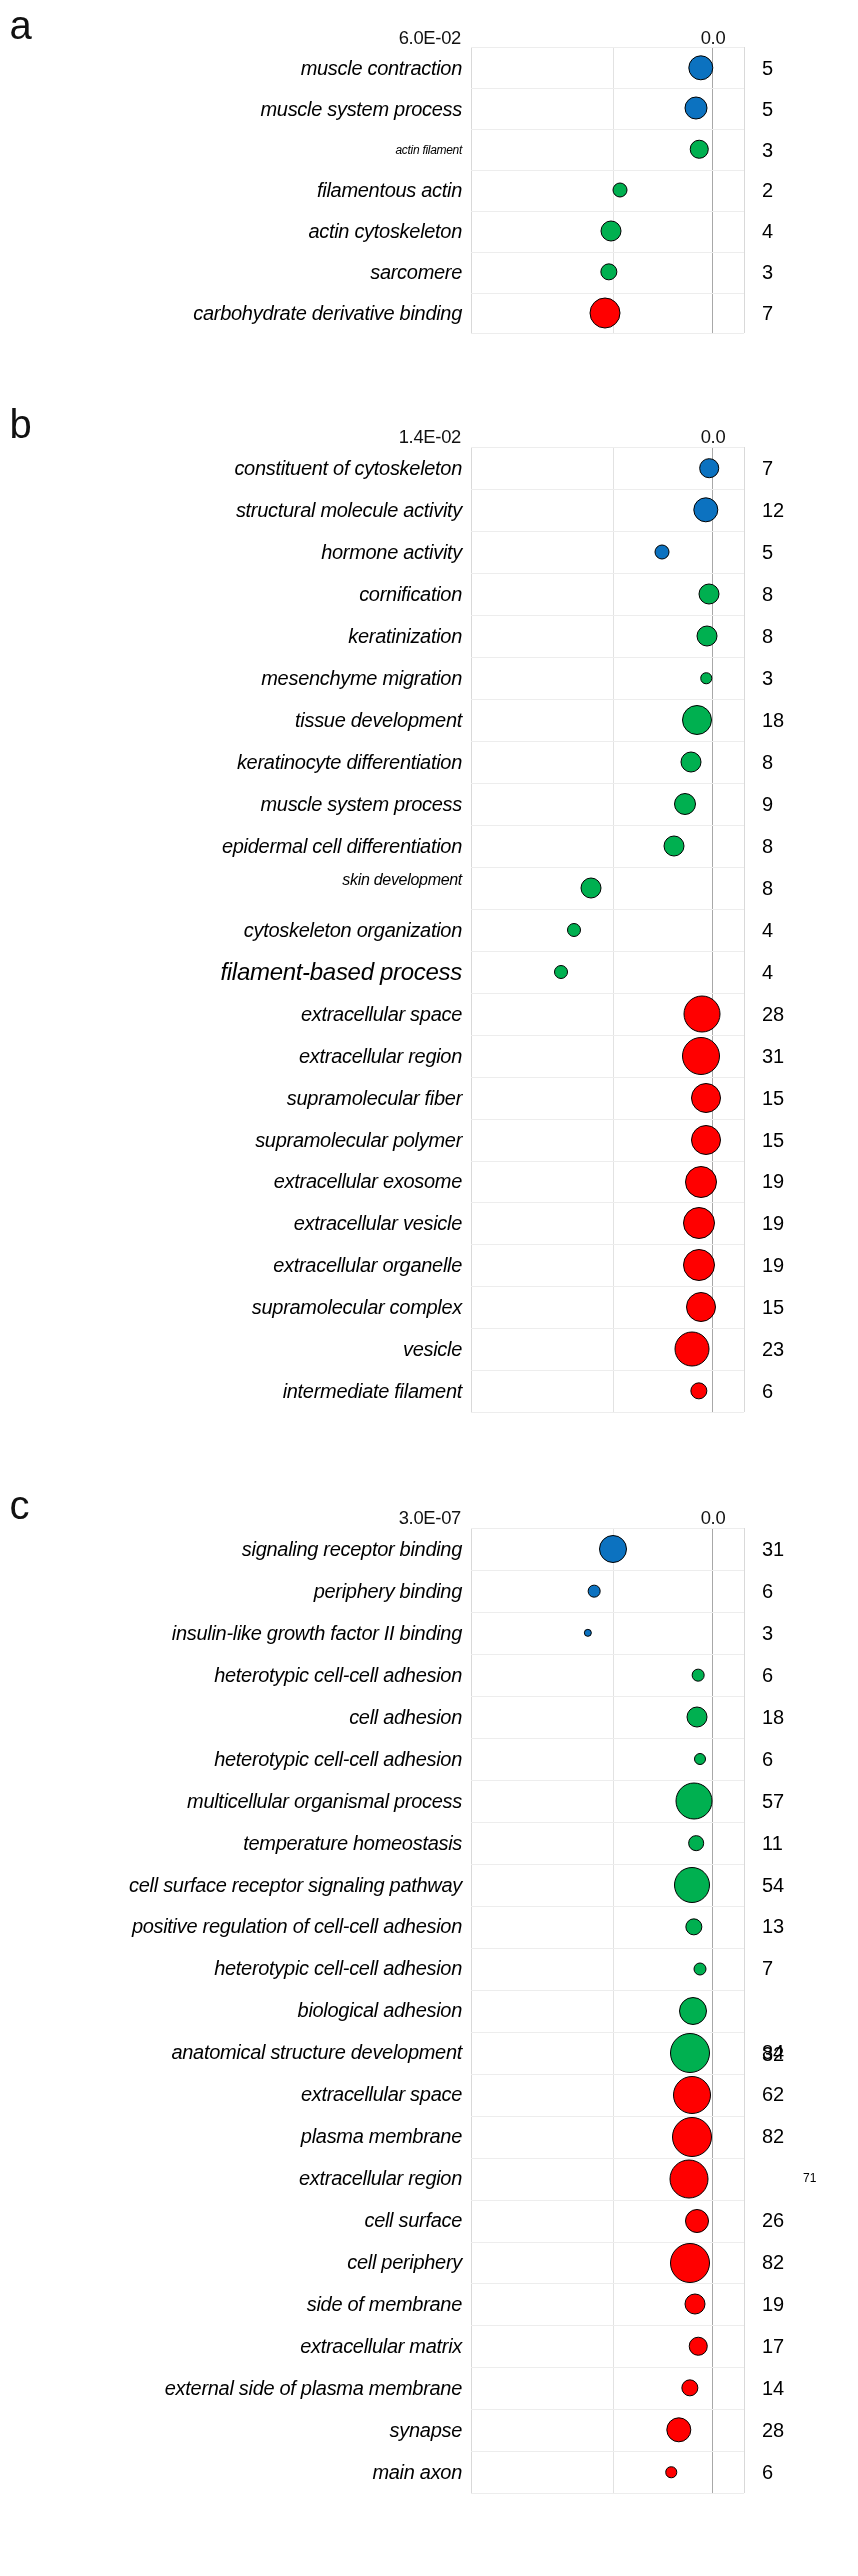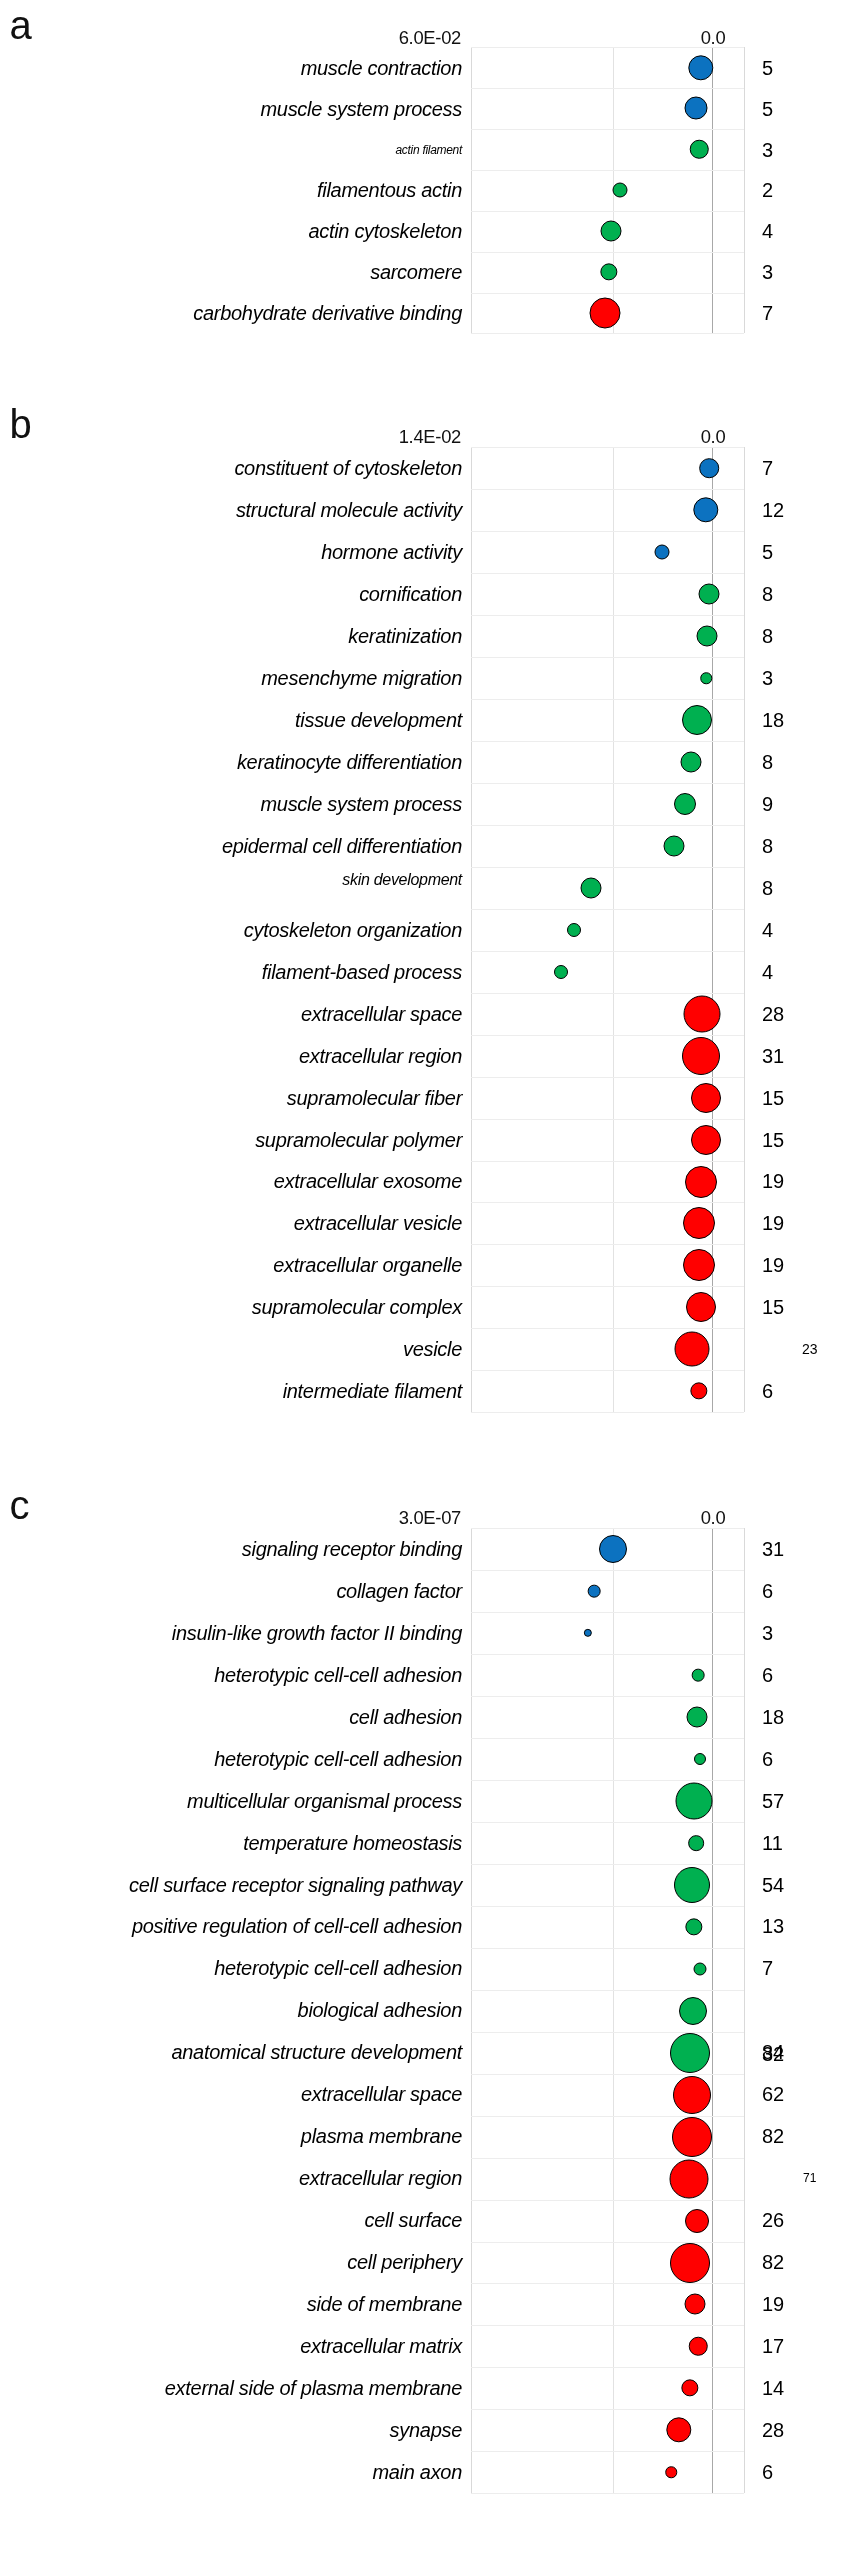--- a/index.html
+++ b/index.html
@@ -161,40 +161,40 @@
       <div class="row-label" style="position: absolute; right: 397px; top: 762px; font-size: 20px;">keratinocyte differentiation</div>
       <div class="count-val" style="position: absolute; left: 762px; top: 762px; font-size: 20px;">8</div>
       <div class="row-label" style="position: absolute; right: 397px; top: 804px; font-size: 20px;">muscle system process</div>
       <div class="count-val" style="position: absolute; left: 762px; top: 804px; font-size: 20px;">9</div>
       <div class="row-label" style="position: absolute; right: 397px; top: 846px; font-size: 20px;">epidermal cell differentiation</div>
       <div class="count-val" style="position: absolute; left: 762px; top: 846px; font-size: 20px;">8</div>
       <div class="row-label" style="position: absolute; right: 397px; top: 846px; font-size: 16px; margin-top: 34px;">skin development</div>
       <div class="count-val" style="position: absolute; left: 762px; top: 888px; font-size: 20px;">8</div>
       <div class="row-label" style="position: absolute; right: 397px; top: 930px; font-size: 20px;">cytoskeleton organization</div>
       <div class="count-val" style="position: absolute; left: 762px; top: 930px; font-size: 20px;">4</div>
-      <div class="row-label" style="position: absolute; right: 397px; top: 972px; font-size: 20px;">filament-based process</div>
+      <div class="row-label" style="position: absolute; right: 397px; top: 972px; font-size: 24px;">filament-based process</div>
       <div class="count-val" style="position: absolute; left: 762px; top: 972px; font-size: 20px;">4</div>
       <div class="row-label" style="position: absolute; right: 397px; top: 1014px; font-size: 20px;">extracellular space</div>
       <div class="count-val" style="position: absolute; left: 762px; top: 1014px; font-size: 20px;">28</div>
       <div class="row-label" style="position: absolute; right: 397px; top: 1056px; font-size: 20px;">extracellular region</div>
       <div class="count-val" style="position: absolute; left: 762px; top: 1056px; font-size: 20px;">31</div>
       <div class="row-label" style="position: absolute; right: 397px; top: 1098px; font-size: 20px;">supramolecular fiber</div>
       <div class="count-val" style="position: absolute; left: 762px; top: 1098px; font-size: 20px;">15</div>
       <div class="row-label" style="position: absolute; right: 397px; top: 1140px; font-size: 20px;">supramolecular polymer</div>
       <div class="count-val" style="position: absolute; left: 762px; top: 1140px; font-size: 20px;">15</div>
       <div class="row-label" style="position: absolute; right: 397px; top: 1181px; font-size: 20px;">extracellular exosome</div>
       <div class="count-val" style="position: absolute; left: 762px; top: 1181px; font-size: 20px;">19</div>
       <div class="row-label" style="position: absolute; right: 397px; top: 1223px; font-size: 20px;">extracellular vesicle</div>
       <div class="count-val" style="position: absolute; left: 762px; top: 1223px; font-size: 20px;">19</div>
       <div class="row-label" style="position: absolute; right: 397px; top: 1265px; font-size: 20px;">extracellular organelle</div>
       <div class="count-val" style="position: absolute; left: 762px; top: 1265px; font-size: 20px;">19</div>
       <div class="row-label" style="position: absolute; right: 397px; top: 1307px; font-size: 20px;">supramolecular complex</div>
       <div class="count-val" style="position: absolute; left: 762px; top: 1307px; font-size: 20px;">15</div>
       <div class="row-label" style="position: absolute; right: 397px; top: 1349px; font-size: 20px;">vesicle</div>
-      <div class="count-val" style="position: absolute; left: 762px; top: 1349px; font-size: 14px; margin-left: 40px;">23</div>
+      <div class="count-val" style="position: absolute; left: 762px; top: 1349px; font-size: 20px;">23</div>
       <div class="row-label" style="position: absolute; right: 397px; top: 1391px; font-size: 20px;">intermediate filament</div>
       <div class="count-val" style="position: absolute; left: 762px; top: 1391px; font-size: 20px;">6</div>
     </div>
     <div class="panel" style="position: absolute; left: 0px; top: 0px;">
       <div class="panel-letter" style="left: 9.4px; top: 1485px;">c</div>
       <div class="axis-left-label" style="left: 461px; top: 1507px; transform: translateX(-100%);">3.0E-07</div>
       <div class="axis-right-label" style="left: 713px; top: 1507px; transform: translateX(-50%);">0.0</div>
       <div class="plot-col" style="position: absolute; left: 471px; top: 1528px; width: 273px; height: 965px; background: rgb(255, 255, 255);">
         <div class="plot-border-l" style="left: 0px;"></div>
         <div class="plot-border-r" style="right: 0px;"></div>
@@ -245,21 +245,21 @@
         <div class="bubble" style="left: 226px; top: 693px; width: 24px; height: 24px; background: rgb(255, 0, 0); border-color: rgb(0, 0, 0);"></div>
         <div class="bubble" style="left: 219px; top: 735px; width: 40px; height: 40px; background: rgb(255, 0, 0); border-color: rgb(0, 0, 0);"></div>
         <div class="bubble" style="left: 224px; top: 776px; width: 21px; height: 21px; background: rgb(255, 0, 0); border-color: rgb(0, 0, 0);"></div>
         <div class="bubble" style="left: 227px; top: 818px; width: 18.5px; height: 18.5px; background: rgb(255, 0, 0); border-color: rgb(0, 0, 0);"></div>
         <div class="bubble" style="left: 219px; top: 860px; width: 17.3px; height: 17.3px; background: rgb(255, 0, 0); border-color: rgb(0, 0, 0);"></div>
         <div class="bubble" style="left: 208px; top: 902px; width: 25.4px; height: 25.4px; background: rgb(255, 0, 0); border-color: rgb(0, 0, 0);"></div>
         <div class="bubble" style="left: 200px; top: 944px; width: 11.5px; height: 11.5px; background: rgb(255, 0, 0); border-color: rgb(0, 0, 0);"></div>
       </div>
       <div class="row-label" style="position: absolute; right: 397px; top: 1549px; font-size: 20px;">signaling receptor binding</div>
       <div class="count-val" style="position: absolute; left: 762px; top: 1549px; font-size: 20px;">31</div>
-      <div class="row-label" style="position: absolute; right: 397px; top: 1591px; font-size: 20px;">collagen factor</div>
+      <div class="row-label" style="position: absolute; right: 397px; top: 1591px; font-size: 20px;">periphery binding</div>
       <div class="count-val" style="position: absolute; left: 762px; top: 1591px; font-size: 20px;">6</div>
       <div class="row-label" style="position: absolute; right: 397px; top: 1633px; font-size: 20px;">insulin-like growth factor II binding</div>
       <div class="count-val" style="position: absolute; left: 762px; top: 1633px; font-size: 20px;">3</div>
       <div class="row-label" style="position: absolute; right: 397px; top: 1675px; font-size: 20px;">heterotypic cell-cell adhesion</div>
       <div class="count-val" style="position: absolute; left: 762px; top: 1675px; font-size: 20px;">6</div>
       <div class="row-label" style="position: absolute; right: 397px; top: 1717px; font-size: 20px;">cell adhesion</div>
       <div class="count-val" style="position: absolute; left: 762px; top: 1717px; font-size: 20px;">18</div>
       <div class="row-label" style="position: absolute; right: 397px; top: 1759px; font-size: 20px;">heterotypic cell-cell adhesion</div>
       <div class="count-val" style="position: absolute; left: 762px; top: 1759px; font-size: 20px;">6</div>
       <div class="row-label" style="position: absolute; right: 397px; top: 1801px; font-size: 20px;">multicellular organismal process</div>

